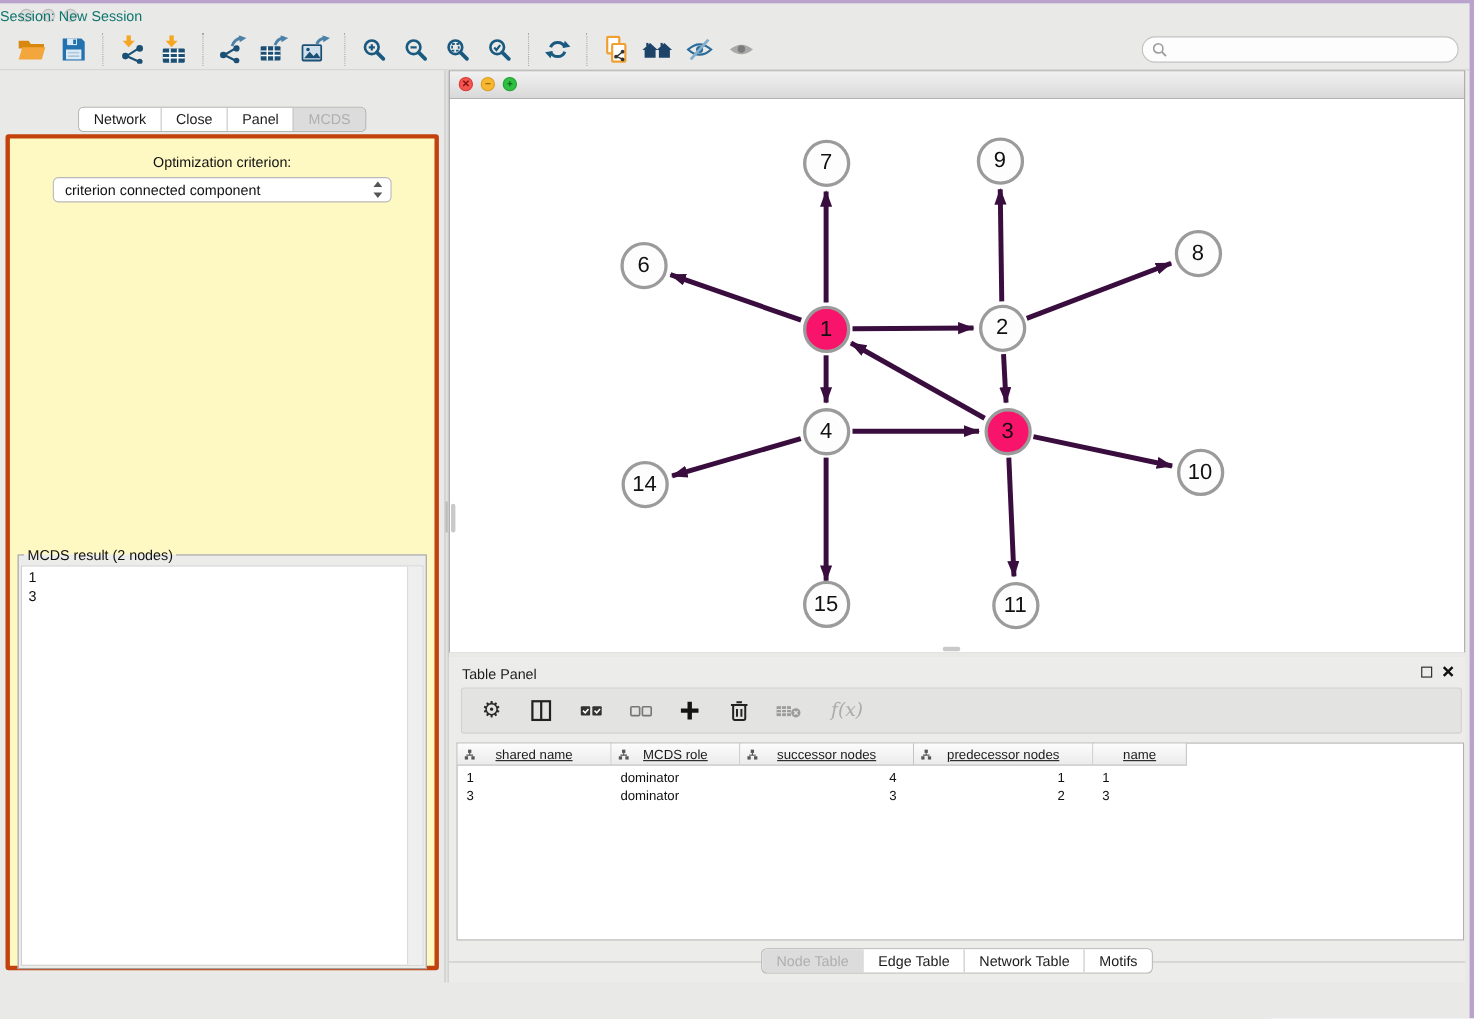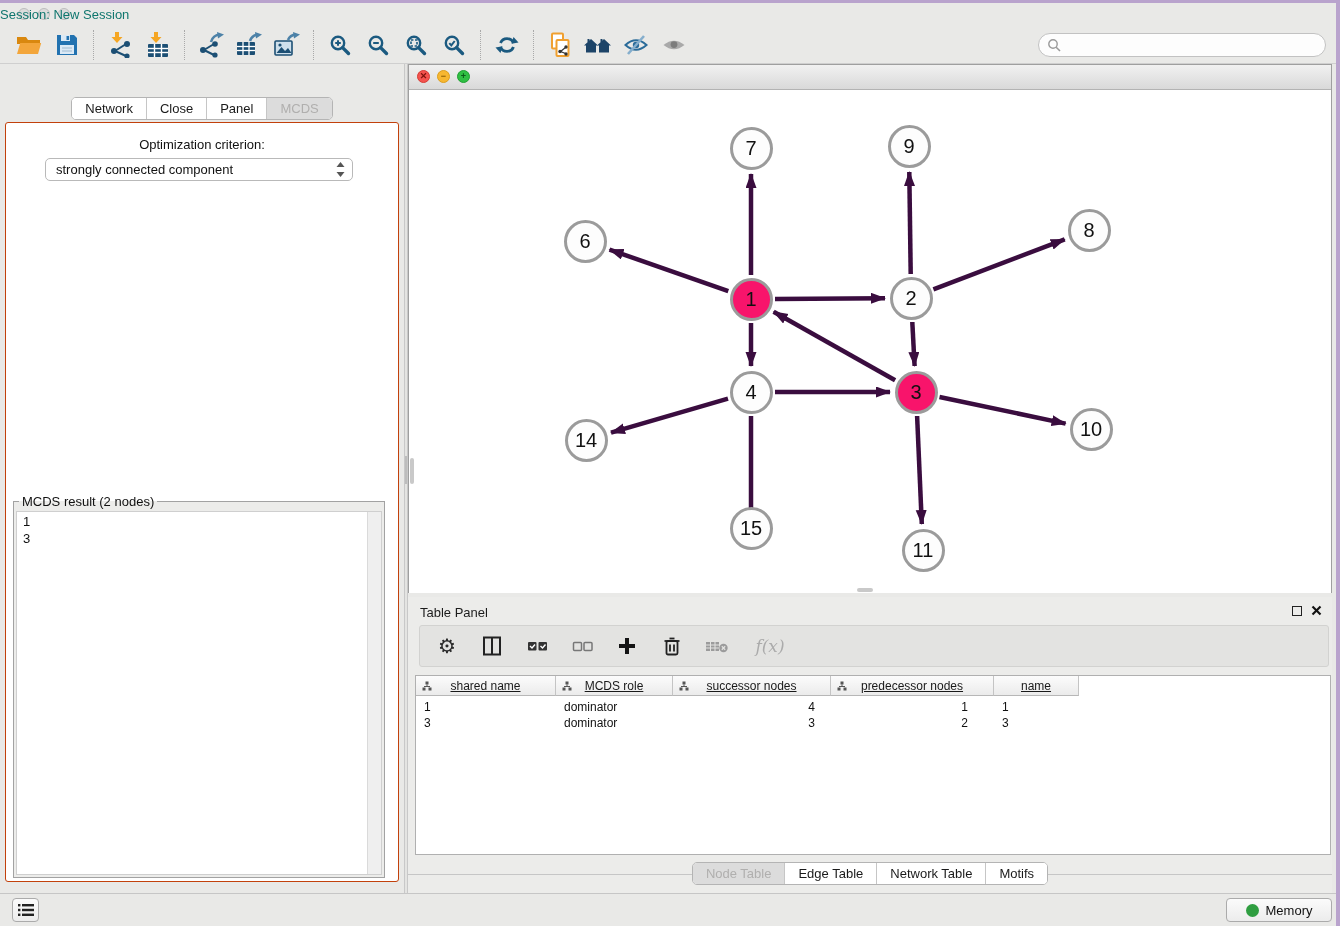--- a/index.html
+++ b/index.html
@@ -25,21 +25,21 @@
   .control-panel{position:absolute;left:0;top:64px;width:404px;height:829px;background:#e9e9e7;box-sizing:border-box;}
   .panel-header{position:relative;height:30px;}
   .panel-header .ph-title{position:absolute;left:14px;top:8px;font-size:13px;color:#1c1c1c;}
   .ph-icons{position:absolute;right:14px;top:8px;display:flex;gap:9px;align-items:center;}
   .float-box{width:10px;height:10px;border:1.6px solid #222;box-sizing:border-box;display:inline-block;}
   .seg-tabs{position:absolute;left:0;right:0;top:33px;display:flex;justify-content:center;}
   .seg-group{display:inline-flex;border:1px solid #b4b4b4;border-radius:5px;overflow:hidden;background:#fff;}
   .seg-tab{padding:3px 13px;font-size:13px;color:#1a1a1a;background:#fff;border-left:1px solid #c6c6c6;cursor:default;}
   .seg-tab:first-child{border-left:none;}
   .seg-tab.active{background:#dcdcdc;color:#b0afae;}
-  .cp-body{position:absolute;left:5px;right:5px;top:58px;bottom:11px;background:#ffffff;border:1px solid #c2410c;border-radius:3px;}
+  .cp-body{position:absolute;left:5px;right:5px;top:58px;bottom:11px;background:#fef9c3;border:4px solid #c2410c;border-radius:3px;}
   .opt-label{position:absolute;left:0;right:0;top:14px;text-align:center;font-size:13px;color:#111;}
   .dropdown{position:absolute;left:39px;width:308px;top:35px;height:23px;background:#fff;border:1px solid #b9b9b9;border-radius:5px;display:flex;align-items:center;padding:0 6px 0 10px;box-sizing:border-box;}
   .dropdown .dd-value{flex:1;font-size:13px;color:#111;white-space:nowrap;overflow:hidden;}
   .btn-row{position:absolute;left:0;right:0;top:68px;height:23px;}
   .pbtn{position:absolute;height:23px;background:#fff;border:1px solid #b5b5b5;border-radius:5px;font-size:13px;color:#111;display:flex;align-items:center;justify-content:center;box-sizing:border-box;}
   .mcds-fieldset{position:absolute;left:7px;width:372px;top:371px;height:384px;border:1px solid #a2a2a2;margin:0;padding:2px;box-sizing:border-box;background:#ececea;}
   .mcds-fieldset legend{font-size:13px;color:#111;padding:0 3px;margin-left:3px;}
   .result-box{position:relative;width:100%;height:100%;background:#fff;border:1px solid #cfcfcf;box-sizing:border-box;overflow:hidden;}
   .result-scroll{position:absolute;top:0;right:0;bottom:0;width:13px;background:#efefef;border-left:1px solid #dadada;}
   .result-item{font-size:13px;color:#111;line-height:17px;padding:0 6px;}
@@ -267,21 +267,21 @@
       <div class="seg-group">
           <div class="seg-tab">Network</div>
           <div class="seg-tab">Close</div>
           <div class="seg-tab">Panel</div>
           <div class="seg-tab active">MCDS</div>
         </div>
     </div>
     <div class="cp-body">
       <div class="opt-label">Optimization criterion:</div>
       <div class="dropdown">
-        <span class="dd-value">strongly connected component</span>
+        <span class="dd-value">criterion connected component</span>
         <svg width="11" height="17" viewBox="0 0 11 17">
           <path d="M5.5 1L9.5 6h-8z" fill="#555"></path>
           <path d="M5.5 16L1.5 11h8z" fill="#555"></path>
         </svg>
       </div>
       <fieldset class="mcds-fieldset">
         <legend>MCDS result (2 nodes)</legend>
         <div class="result-box">
           <div style="padding-top:1px;">
               <div class="result-item">1</div>
@@ -330,21 +330,21 @@
           <div class="gnode" style="left: 320.5px; top: 36.5px;">7</div>
           <div class="gnode" style="left: 478.5px; top: 34.5px;">9</div>
           <div class="gnode" style="left: 154.5px; top: 129.5px;">6</div>
           <div class="gnode" style="left: 658.5px; top: 118.5px;">8</div>
           <div class="gnode selected" style="left: 320.5px; top: 187.5px;">1</div>
           <div class="gnode" style="left: 480.5px; top: 186.5px;">2</div>
           <div class="gnode" style="left: 320.5px; top: 280.5px;">4</div>
           <div class="gnode selected" style="left: 485.5px; top: 280.5px;">3</div>
           <div class="gnode" style="left: 155.5px; top: 328.5px;">14</div>
           <div class="gnode" style="left: 660.5px; top: 317.5px;">10</div>
-          <div class="gnode" style="left: 320.5px; top: 417px;">15</div>
+          <div class="gnode" style="left: 320.5px; top: 438px;">15</div>
           <div class="gnode" style="left: 492.5px; top: 438.5px;">11</div>
         </div>
       <div class="hgrip"></div>
       <div class="vgrip"></div>
     </div>
   </div>
 
   <div class="table-panel">
     <div class="panel-header">
       <span class="ph-title" style="left:12px;">Table Panel</span>
@@ -480,31 +480,13 @@
     <div class="tp-tabs">
       <div class="seg-group">
           <div class="seg-tab active">Node Table</div>
           <div class="seg-tab">Edge Table</div>
           <div class="seg-tab">Network Table</div>
           <div class="seg-tab">Motifs</div>
         </div>
     </div>
   </div>
 
-  <div class="statusbar">
-    <div class="sbtn" style="left:12px;width:27px;">
-      <svg width="16" height="14" viewBox="0 0 16 14">
-        <g fill="#222">
-          <rect x="0" y="1" width="2.4" height="2.4"></rect>
-            <rect x="4" y="1" width="12" height="2.4"></rect>
-          <rect x="0" y="5.8" width="2.4" height="2.4"></rect>
-            <rect x="4" y="5.8" width="12" height="2.4"></rect>
-          <rect x="0" y="10.6" width="2.4" height="2.4"></rect>
-            <rect x="4" y="10.6" width="12" height="2.4"></rect>
-        </g>
-      </svg>
-    </div>
-    <div class="sbtn" style="right:8px;width:106px;">
-      <span class="mem-dot"></span>
-      <span class="mem-label">Memory</span>
-    </div>
-  </div>
 </div>
 
 </body></html>

